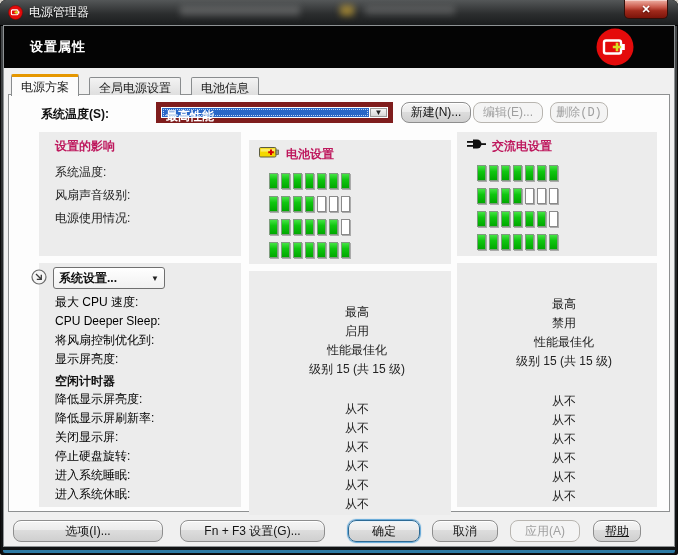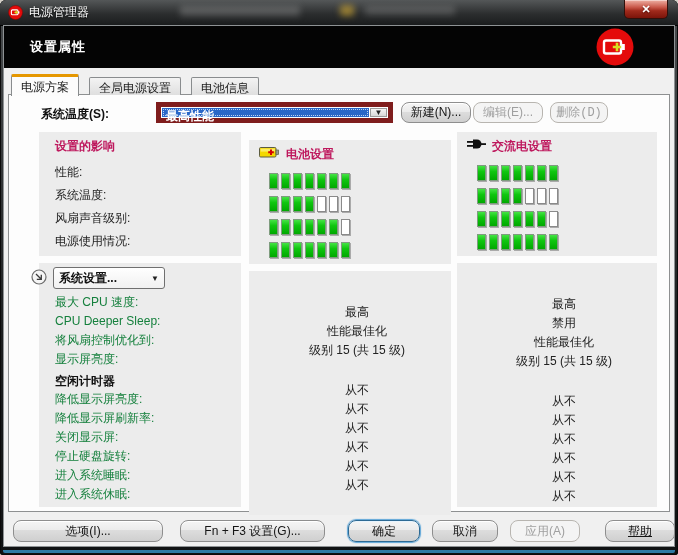--- a/index.html
+++ b/index.html
@@ -64,21 +64,21 @@
   .bar{width:9px;height:16px;margin-right:3px;border:1px solid #8a8a8a;background:#fff;box-shadow:1px 1px 0 rgba(90,90,90,.45);}
   .bar.filled{background:linear-gradient(180deg,#45e345 0%,#0fc60f 40%,#00a800 100%);border-color:#7e9c7e;}
 
   .sys-drop-row{height:30px;padding:4px 0 0 14px;}
   .dropdown{width:112px;height:22px;border:1px solid #707070;border-radius:3px;background:linear-gradient(180deg,#ffffff,#f1f1f1);
             display:flex;align-items:center;font-size:12px;font-weight:bold;color:#111;padding:0 5px;cursor:default;}
   .dropdown .dd-label{flex:1;}
   .dropdown .dd-arrow{font-size:8px;color:#222;}
   .circ-icon{position:absolute;left:-8px;top:6px;width:16px;height:16px;z-index:2;}
 
-  .sys-label{height:19px;line-height:19px;font-size:12px;color:#15803d;padding-left:16px;white-space:nowrap;}
+  .sys-label{height:19px;line-height:19px;font-size:12px;color:#000000;padding-left:16px;white-space:nowrap;}
   .idle-title{height:19px;line-height:20px;font-size:12px;font-weight:bold;color:#111;padding-left:16px;margin-top:2px;}
   .sys-val{height:19px;line-height:19px;font-size:12px;color:#222;padding-left:14px;white-space:nowrap;text-align:center;}
   .sys-spacer{height:32px;}
 
   
   .footer{position:absolute;left:9px;top:494px;height:22px;display:flex;}
   .footer .win-btn{height:22px;}
 </style>
 </head>
 <body>
@@ -134,21 +134,20 @@
 
       <div class="scheme-btns" id="scheme-btns">
           <button class="win-btn" style="width: 70px;">新建(N)...</button>
           <button class="win-btn disabled" style="width: 70px; margin-left: 2px;">编辑(E)...</button>
           <button class="win-btn disabled" style="width: 58px; margin-left: 7px; font-family: Liberation Mono, monospace;">删除(D)</button>
         </div>
 
       <div class="panel s1 col-l">
         <div class="s1-head">设置的影响</div>
         <div id="s1-labels">
-            <div class="effect-label">性能:</div>
             <div class="effect-label">系统温度:</div>
             <div class="effect-label">风扇声音级别:</div>
             <div class="effect-label">电源使用情况:</div>
           </div>
       </div>
       <div class="panel s1 col-m">
         <div class="s1-head">
           <span class="hicon">
             <svg width="21" height="13" viewBox="0 0 21 13">
               <rect x="0.5" y="1.5" width="16.5" height="9.5" rx="1.2" fill="#f4d800" stroke="#5c5c40" stroke-width="1"></rect>
@@ -274,20 +273,21 @@
             <div class="sys-label">关闭显示屏:</div>
             <div class="sys-label">停止硬盘旋转:</div>
             <div class="sys-label">进入系统睡眠:</div>
             <div class="sys-label">进入系统休眠:</div>
           </div>
       </div>
       <div class="panel s2 col-m">
         <div class="sys-spacer"></div>
         <div id="s2-bat">
             <div class="sys-val">最高</div>
+            <div class="sys-val">启用</div>
             <div class="sys-val">性能最佳化</div>
             <div class="sys-val">级别 15 (共 15 级)</div>
             <div class="sys-val" style="margin-top: 2px;"></div>
             <div class="sys-val">从不</div>
             <div class="sys-val">从不</div>
             <div class="sys-val">从不</div>
             <div class="sys-val">从不</div>
             <div class="sys-val">从不</div>
             <div class="sys-val">从不</div>
           </div>
@@ -310,17 +310,17 @@
       </div>
 
     </div>
 
     <div class="footer" id="footer">
         <button class="win-btn" style="width: 150px; margin-left: 0px;">选项(I)...</button>
         <button class="win-btn" style="width: 145px; margin-left: 17px;">Fn + F3 设置(G)...</button>
         <button class="win-btn focused" style="width: 72px; margin-left: 23px;">确定</button>
         <button class="win-btn" style="width: 66px; margin-left: 12px;">取消</button>
         <button class="win-btn disabled" style="width: 70px; margin-left: 12px;">应用(A)</button>
-        <button class="win-btn" style="width: 70px; margin-left: 25px; text-decoration: underline;">帮助</button>
+        <button class="win-btn" style="width: 48px; margin-left: 13px; text-decoration: underline;">帮助</button>
       </div>
 
   </div>
 </div>
 
 </body></html>

